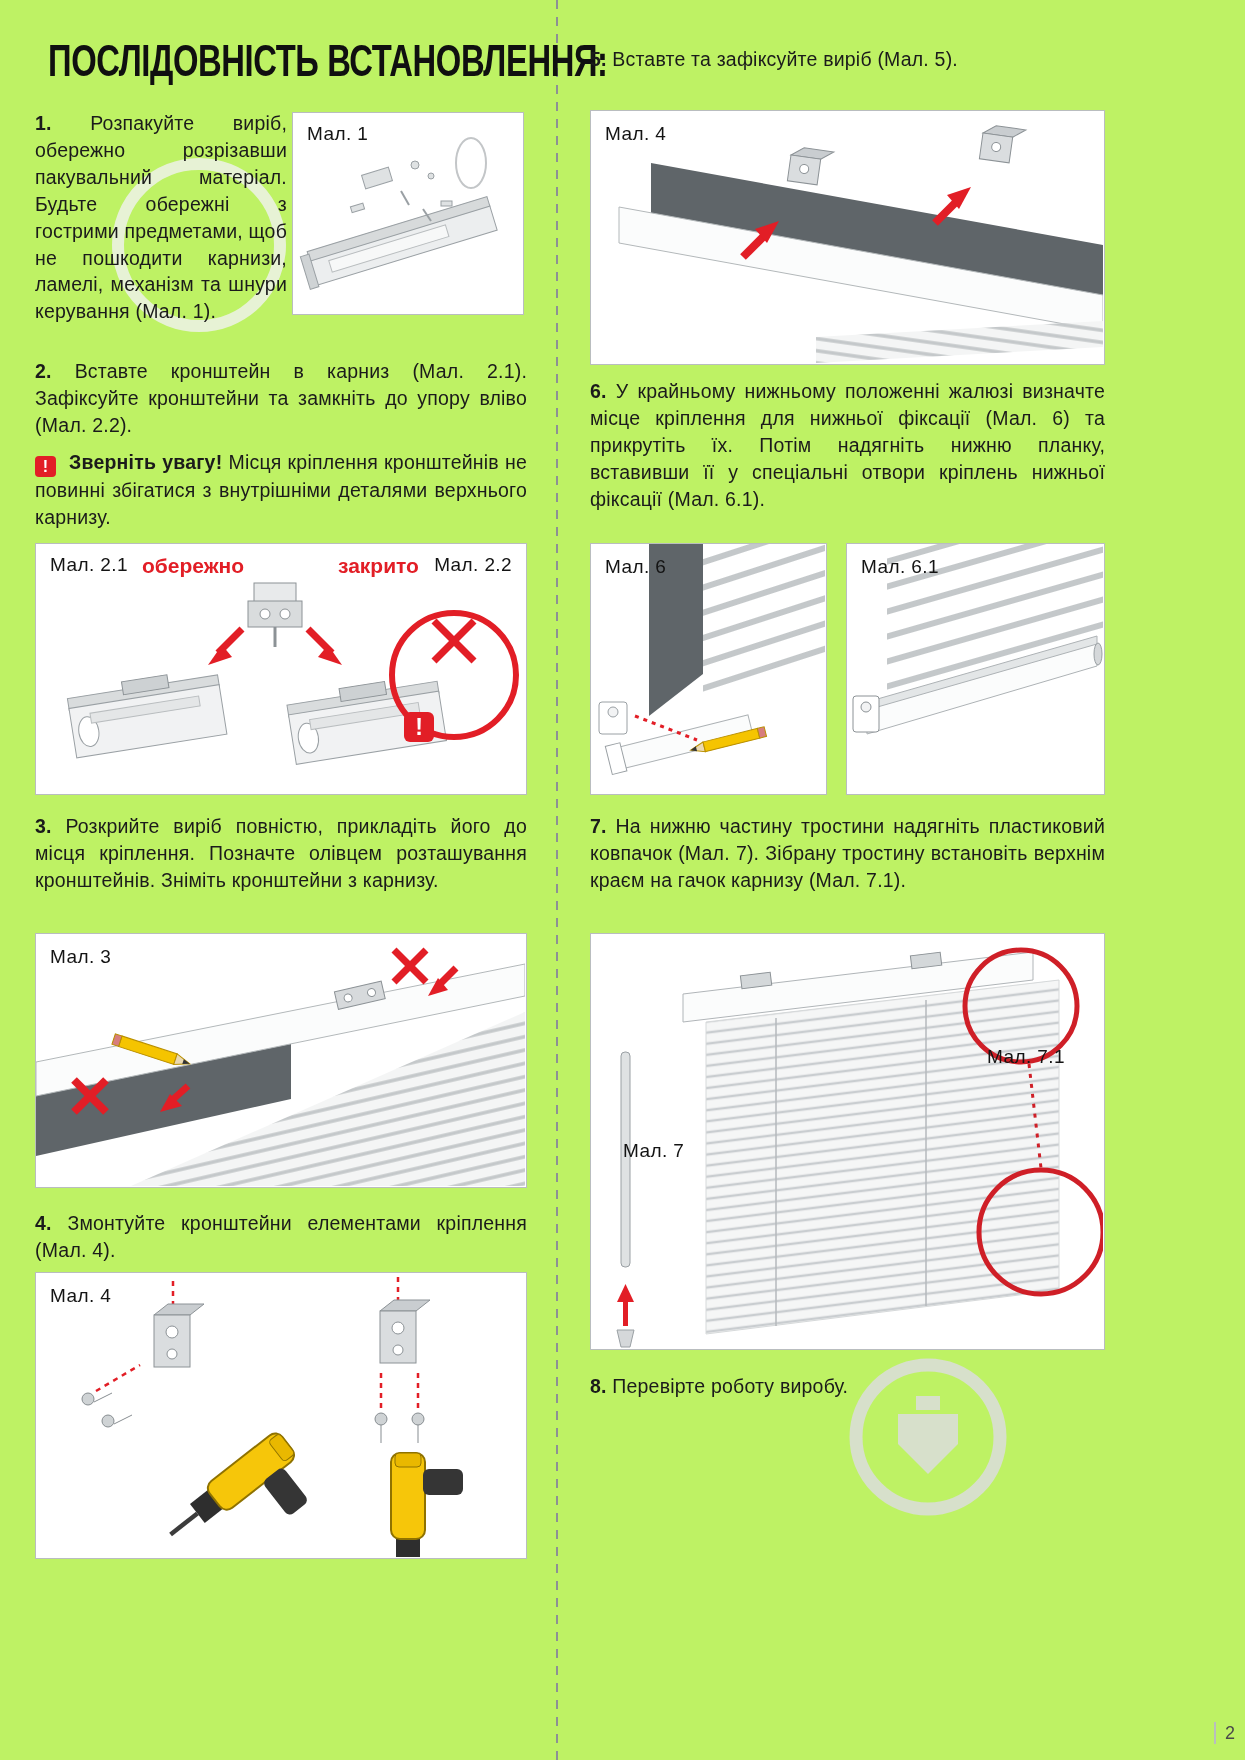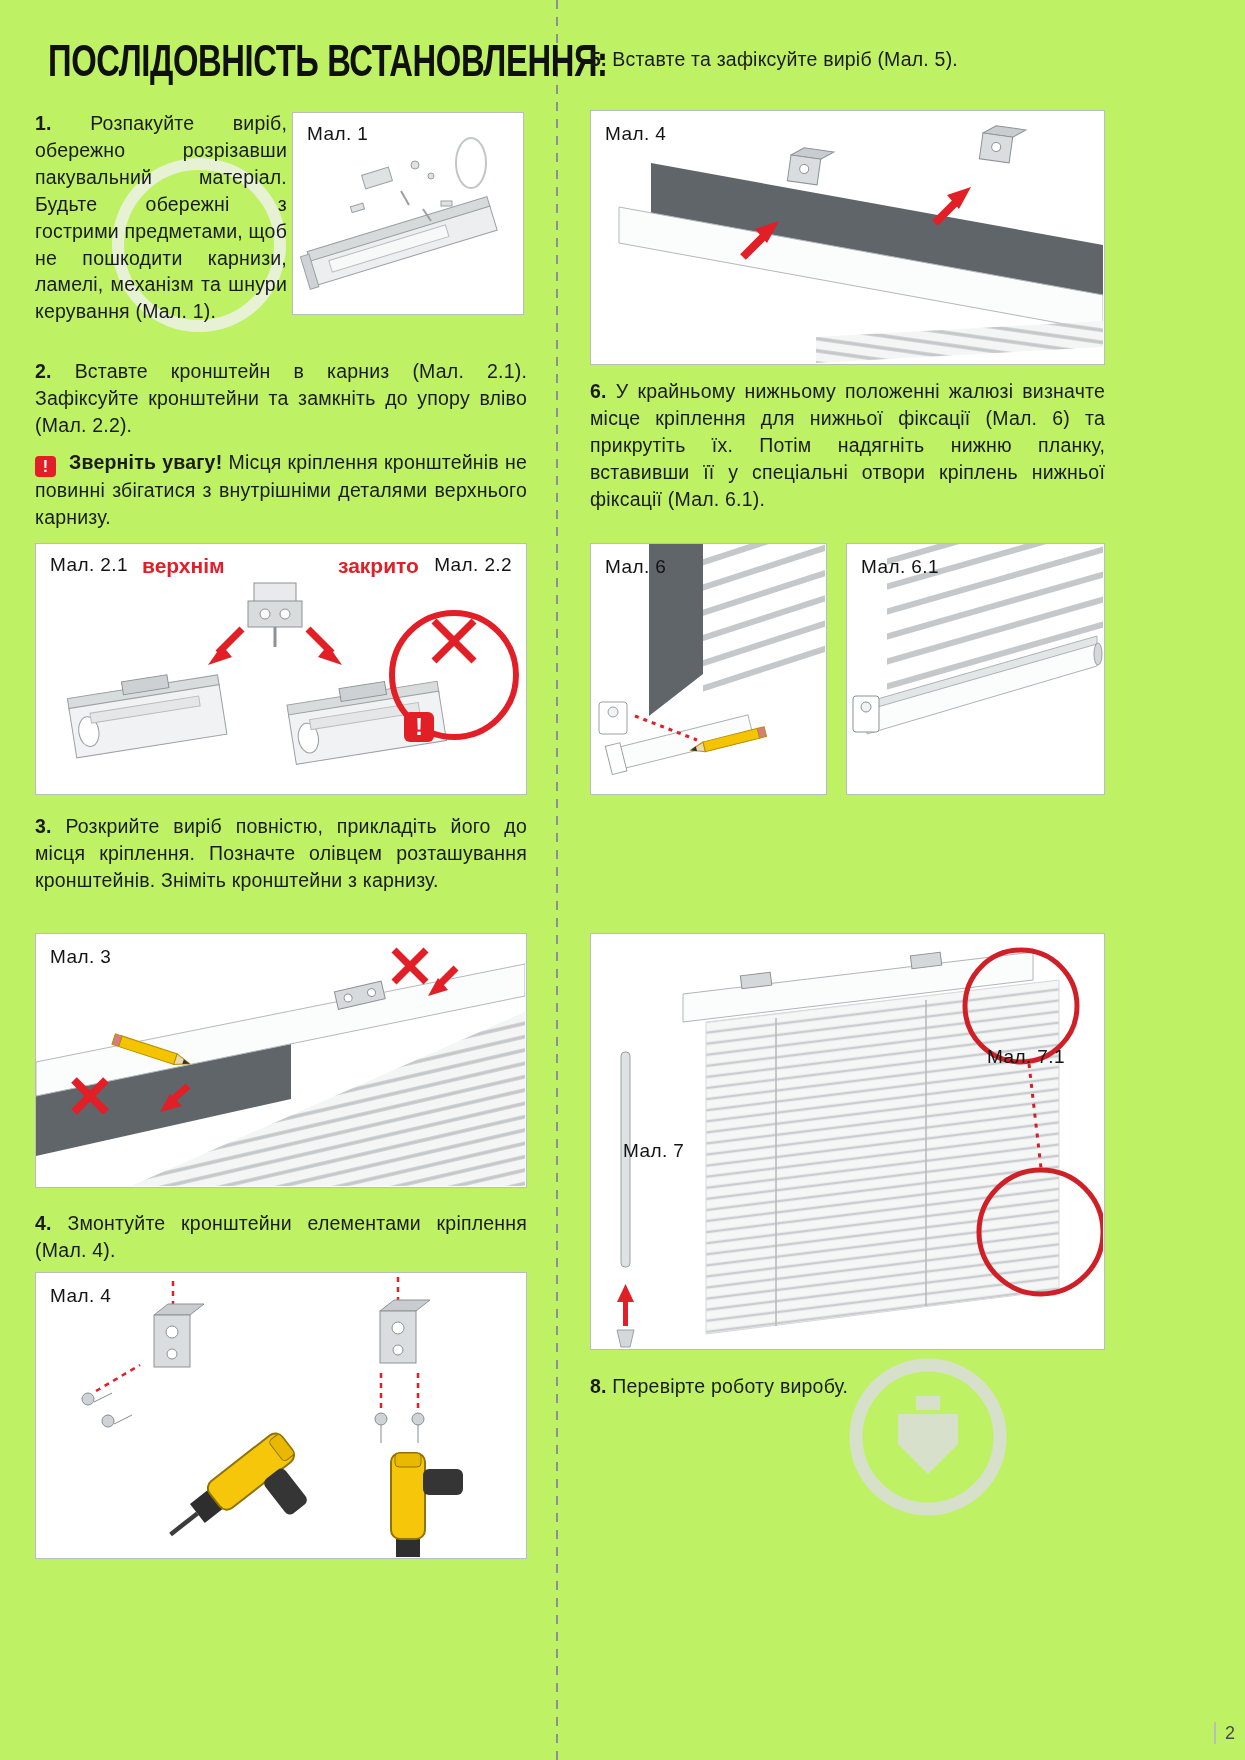--- a/index.html
+++ b/index.html
@@ -68,21 +68,21 @@
     </p>
     <p class="para" style="margin-top:10px;">
       <span class="warnbox">!</span>
       <span class="num">Зверніть увагу!</span>
       <span>Місця кріплення кронштейнів не повинні збігатися з внутрішніми деталями верхнього карнизу.</span>
     </p>
   </div>
 
   <div class="figure" style="left:35px;top:543px;width:492px;height:252px;">
     <span class="figlabel" style="left:14px;top:10px;">Мал. 2.1</span>
-    <span class="red" style="left:106px;top:10px;">верхнім</span>
+    <span class="red" style="left:106px;top:10px;">обережно</span>
     <span class="red" style="left:302px;top:10px;">закрито</span>
     <span class="figlabel" style="right:14px;top:10px;">Мал. 2.2</span>
     <div class="warnbox-lg" style="left:368px;top:168px;">!</div>
     <svg class="figsvg" width="489" height="212" viewBox="0 0 489 212" style="top:37px;">
 
       <g transform="translate(212,2)">
         <rect x="6" y="0" width="42" height="20" fill="#e8eaeb" stroke="#8c9296"></rect>
         <rect x="0" y="18" width="54" height="26" fill="#d9dcdd" stroke="#8c9296"></rect>
         <circle cx="17" cy="31" r="5" fill="#ffffff" stroke="#8c9296"></circle>
         <circle cx="37" cy="31" r="5" fill="#ffffff" stroke="#8c9296"></circle>
@@ -308,20 +308,24 @@
       <polygon points="20,158 250,92 250,102 20,168" fill="#e3e6e7" stroke="#adb2b5"></polygon>
       <polygon points="20,166 250,100 250,122 20,190" fill="#fbfcfc" stroke="#adb2b5"></polygon>
       <g>
         <rect x="6" y="152" width="26" height="36" rx="3" fill="#ffffff" stroke="#8c9296"></rect>
         <circle cx="19" cy="163" r="5" fill="#f2f3f4" stroke="#8c9296"></circle>
       </g>
       <ellipse cx="251" cy="110" rx="4" ry="11" fill="#d5d8da" stroke="#9aa0a4"></ellipse>
     </svg>
   </div>
 
+  <p class="abs para" style="left:590px;top:813px;width:515px;">
+    <span class="num">7.</span>
+    <span>На нижню частину тростини надягніть пластиковий ковпачок (Мал. 7). Зібрану тростину встановіть верхнім краєм на гачок карнизу (Мал. 7.1).</span>
+  </p>
 
   <div class="figure" style="left:590px;top:933px;width:515px;height:417px;">
     <span class="figlabel" style="left:396px;top:112px;text-align:center;">Мал. 7.1</span>
     <span class="figlabel" style="left:32px;top:206px;">Мал. 7</span>
     <svg class="figsvg" width="512" height="414" viewBox="0 0 512 414">
       <defs>
         <pattern id="sl7" width="10" height="11" patternUnits="userSpaceOnUse" patternTransform="rotate(-7)">
           <rect width="10" height="11" fill="#f5f6f6"></rect>
           <line x1="0" y1="2" x2="10" y2="2" stroke="#c9cdd0" stroke-width="2.5"></line>
         </pattern>

